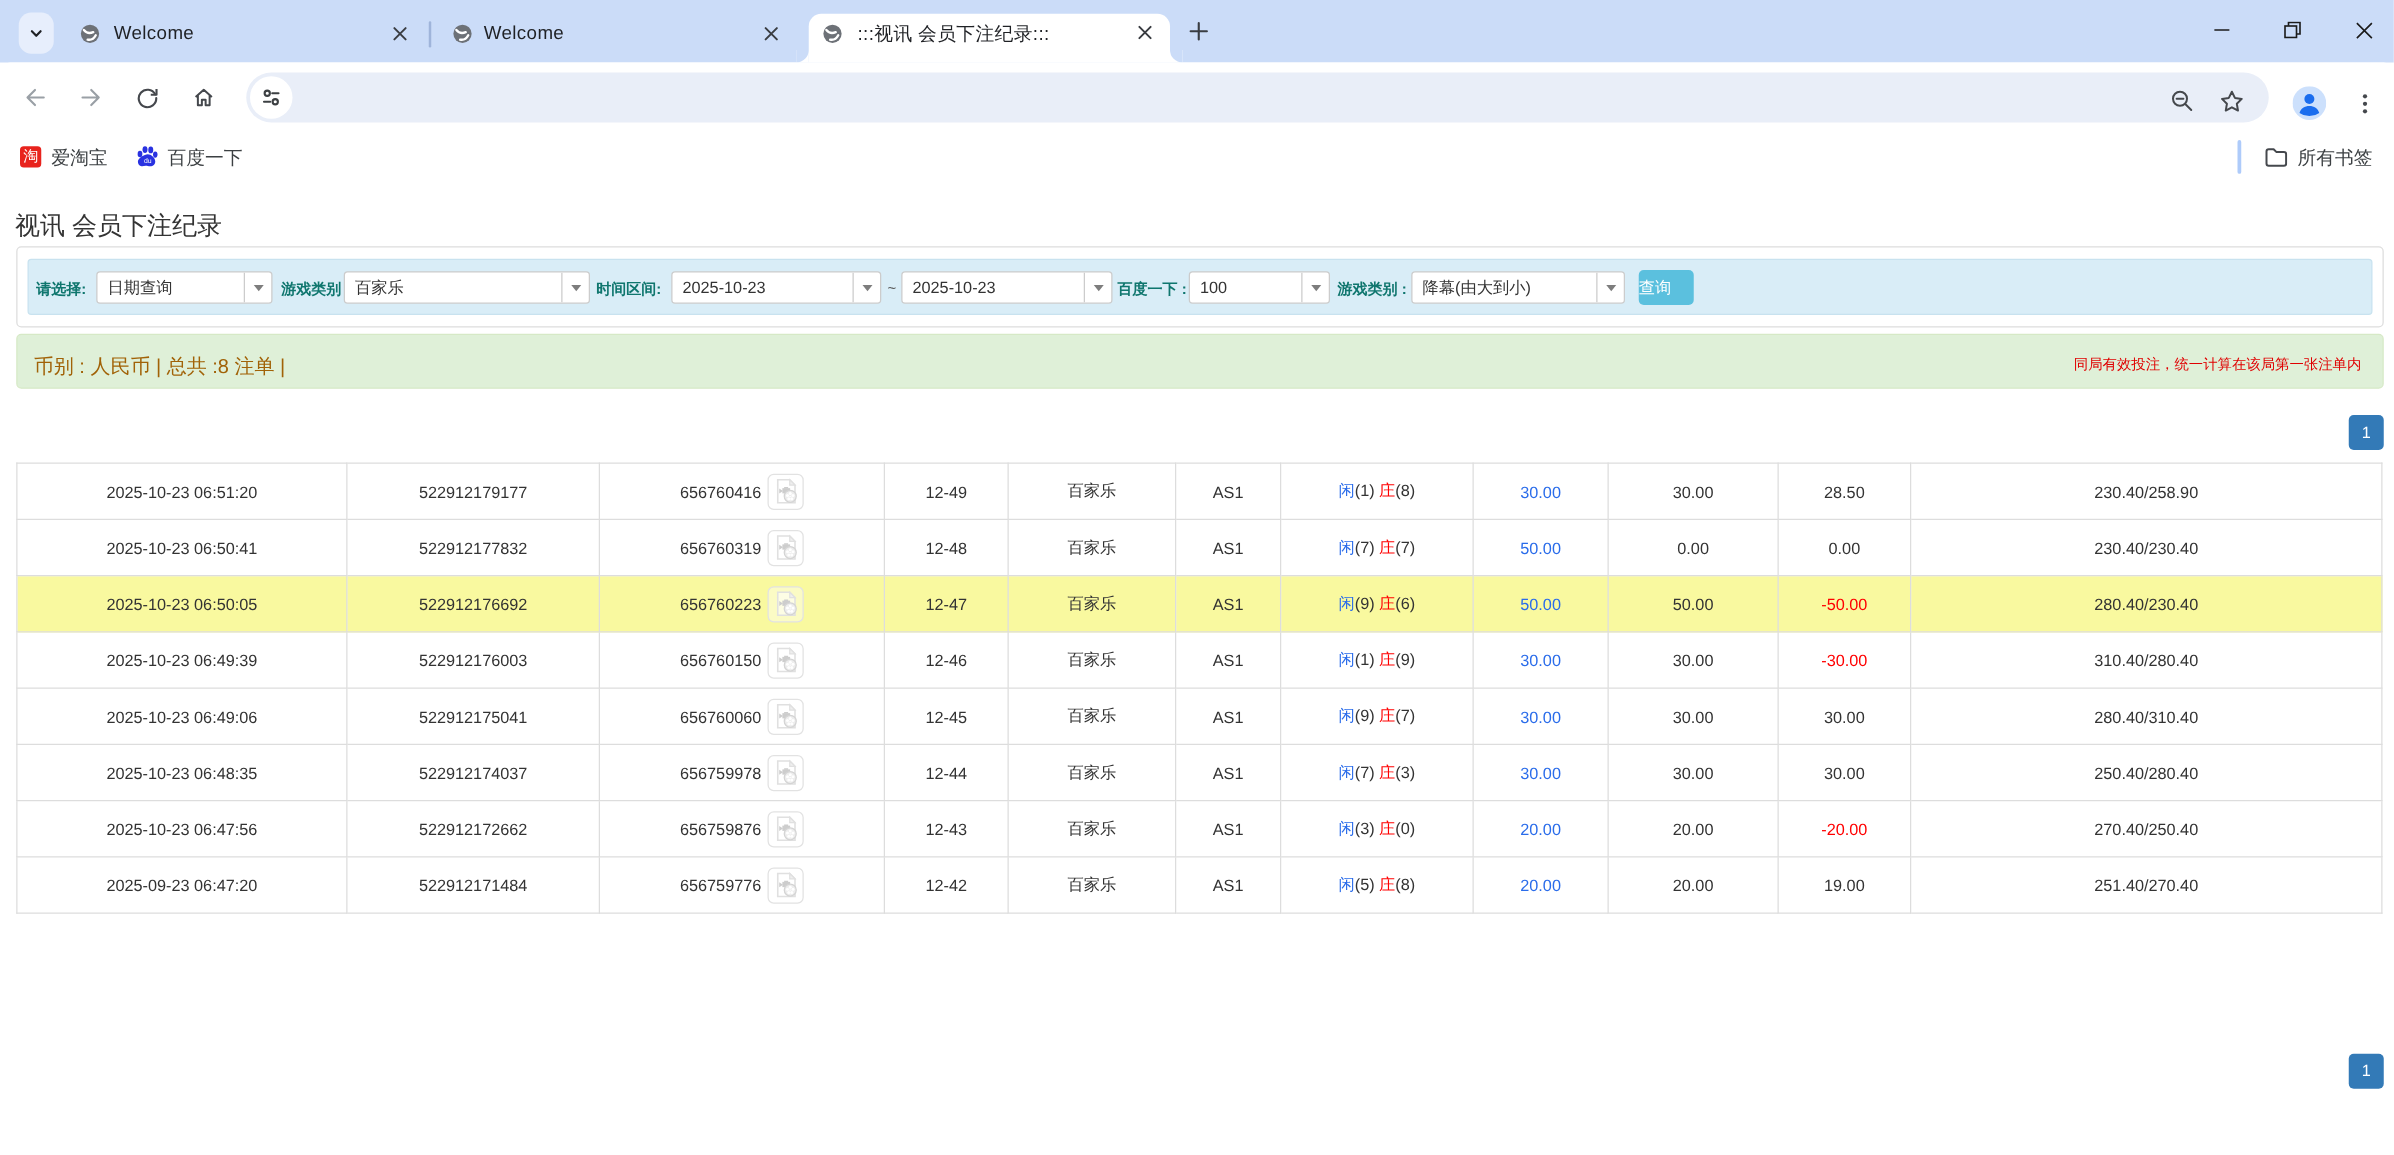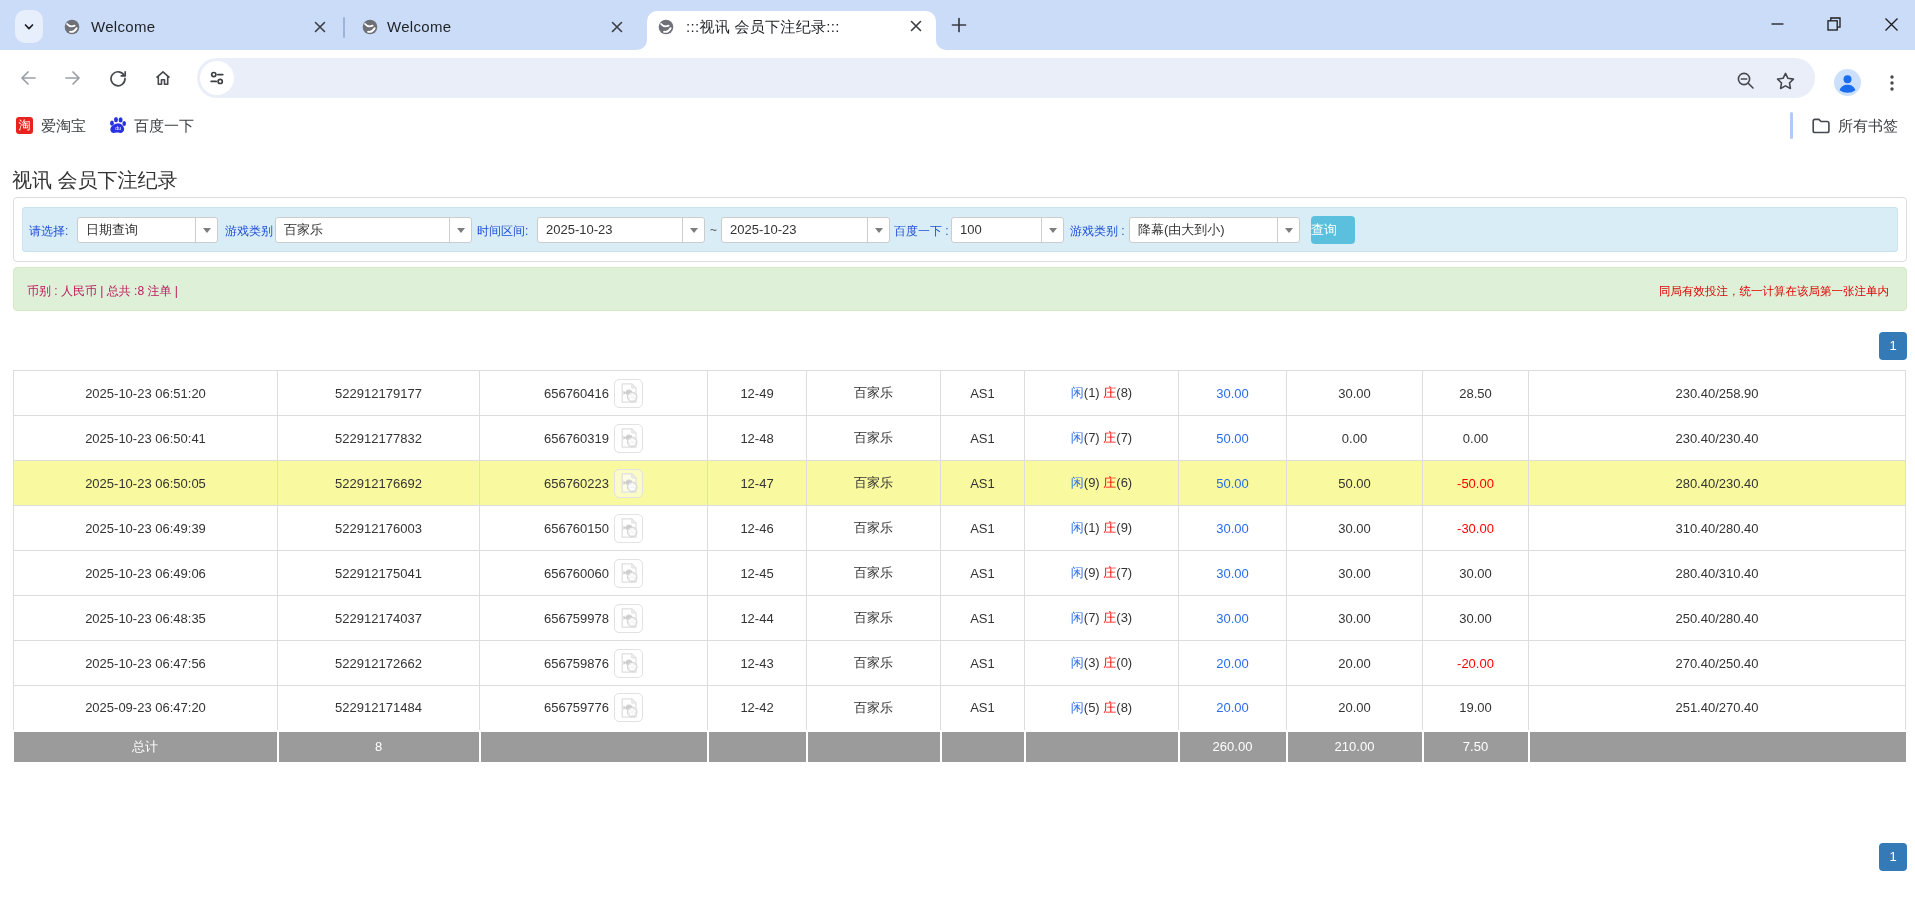--- a/index.html
+++ b/index.html
@@ -27,29 +27,29 @@
 #bookbar{position:absolute;left:0;top:0;width:1915px;height:924px;pointer-events:none}
 #bookbarbg{position:absolute;left:0;top:105px;width:1915px;height:41px;background:#fff}
 .bktxt{position:absolute;top:117px;font-size:15px;color:#3c4043;white-space:nowrap}
 #tbicon{position:absolute;left:16px;top:117px;width:17px;height:17px;background:#e8231d;border-radius:3px;
   color:#fff;font-size:12px;text-align:center;line-height:17px}
 
 #page{position:absolute;left:0;top:0;width:1529px;height:924px;font-size:13px;color:#333;pointer-events:none}
 #ptitle{position:absolute;left:12px;top:167px;font-size:20px;color:#333}
 #fbox{position:absolute;left:13px;top:197px;width:1894px;height:65px;border:1px solid #ddd;border-radius:4px;background:#fff}
 #fbar{position:absolute;left:8px;top:9px;width:1876px;height:45px;background:#d9edf7;border:1px solid #c8e2ef;border-radius:3px}
-.flabel{position:absolute;top:15px;font-size:12px;font-weight:normal;color:#1d4ed8;white-space:nowrap}
+.flabel{position:absolute;top:15px;font-size:12px;font-weight:bold;color:#0f766e;white-space:nowrap}
 .combo{position:absolute;top:9px;height:26px;border:1px solid #ccc;border-radius:3px;background:#fff;display:flex;overflow:hidden}
 .combo .t{flex:1;padding-left:8px;line-height:24px;font-size:13px;color:#333;white-space:nowrap;overflow:hidden}
 .combo .a{width:22px;border-left:1px solid #ccc;display:flex;align-items:center;justify-content:center}
 .car{width:0;height:0;border-left:4px solid transparent;border-right:4px solid transparent;border-top:5px solid #7d7d7d}
 #qbtn{position:absolute;left:1288px;top:8px;width:44px;height:28px;background:#5bc0de;border-radius:4px;
   color:#fff;font-size:13px;text-align:left;line-height:28px}
 #gbar{position:absolute;left:13px;top:267px;width:1894px;height:44px;background:#dff0d8;border:1px solid #d6e9c6;border-radius:4px}
-#gleft{position:absolute;left:13px;top:15px;font-size:12px;color:#be185d}
+#gleft{position:absolute;left:13px;top:15px;font-size:16px;color:#a16207}
 #gright{position:absolute;right:17px;top:16px;font-size:11.5px;color:#e00000}
 .pager{position:absolute;left:1879px;width:28px;height:28px;background:#337ab7;border-radius:4px;
   color:#fff;font-size:13px;text-align:center;line-height:28px}
 
 #btable{position:absolute;left:13px;top:370px;width:1893px;border-collapse:collapse;table-layout:fixed;font-size:13px}
 #btable th{background:#1d1d1d;color:#fff;font-weight:bold;height:28px;border:1px solid #ddd;text-align:center;padding:0}
 #btable td{height:45px;border:1px solid #ddd;text-align:center;color:#333;padding:0}
 #btable tr.hl td{background:#f9f99f}
 #btable tr.st td{background:#9b9b9b;color:#fff;height:31px;border:2px solid #fff;font-size:13px}
 #btable tr.st td:first-child{border-left:none}
@@ -496,29 +496,16 @@
           </td>
           <td>12-42</td>
           <td>百家乐</td>
           <td>AS1</td>
           <td><span class="blue">闲</span>(5) <span class="red">庄</span>(8)</td>
           <td class="blue">20.00</td>
           <td>20.00</td>
           <td>19.00</td>
           <td>251.40/270.40</td>
         </tr>
-    <tr class="st last">
-          <td>总计</td>
-          <td>8</td>
-          <td></td>
-          <td></td>
-          <td></td>
-          <td></td>
-          <td></td>
-          <td>260.00</td>
-          <td>210.00</td>
-          <td>7.50</td>
-          <td></td>
-        </tr>
   </tbody>
     </table>
   <div class="pager" style="top:843px">1</div>
 </div>
 
 </body></html>

